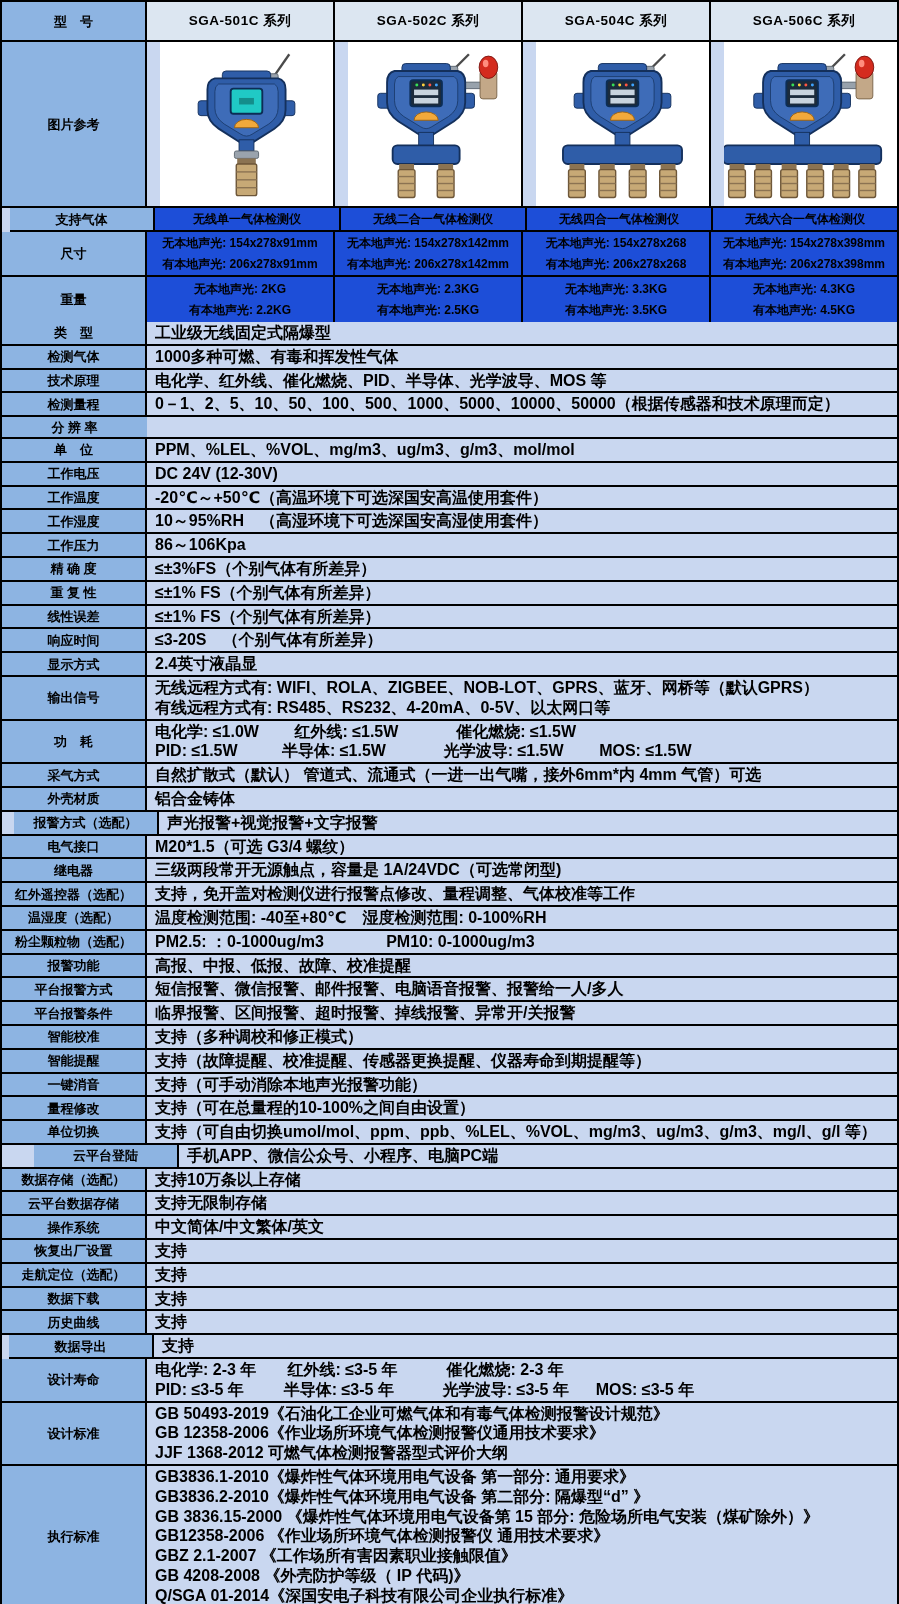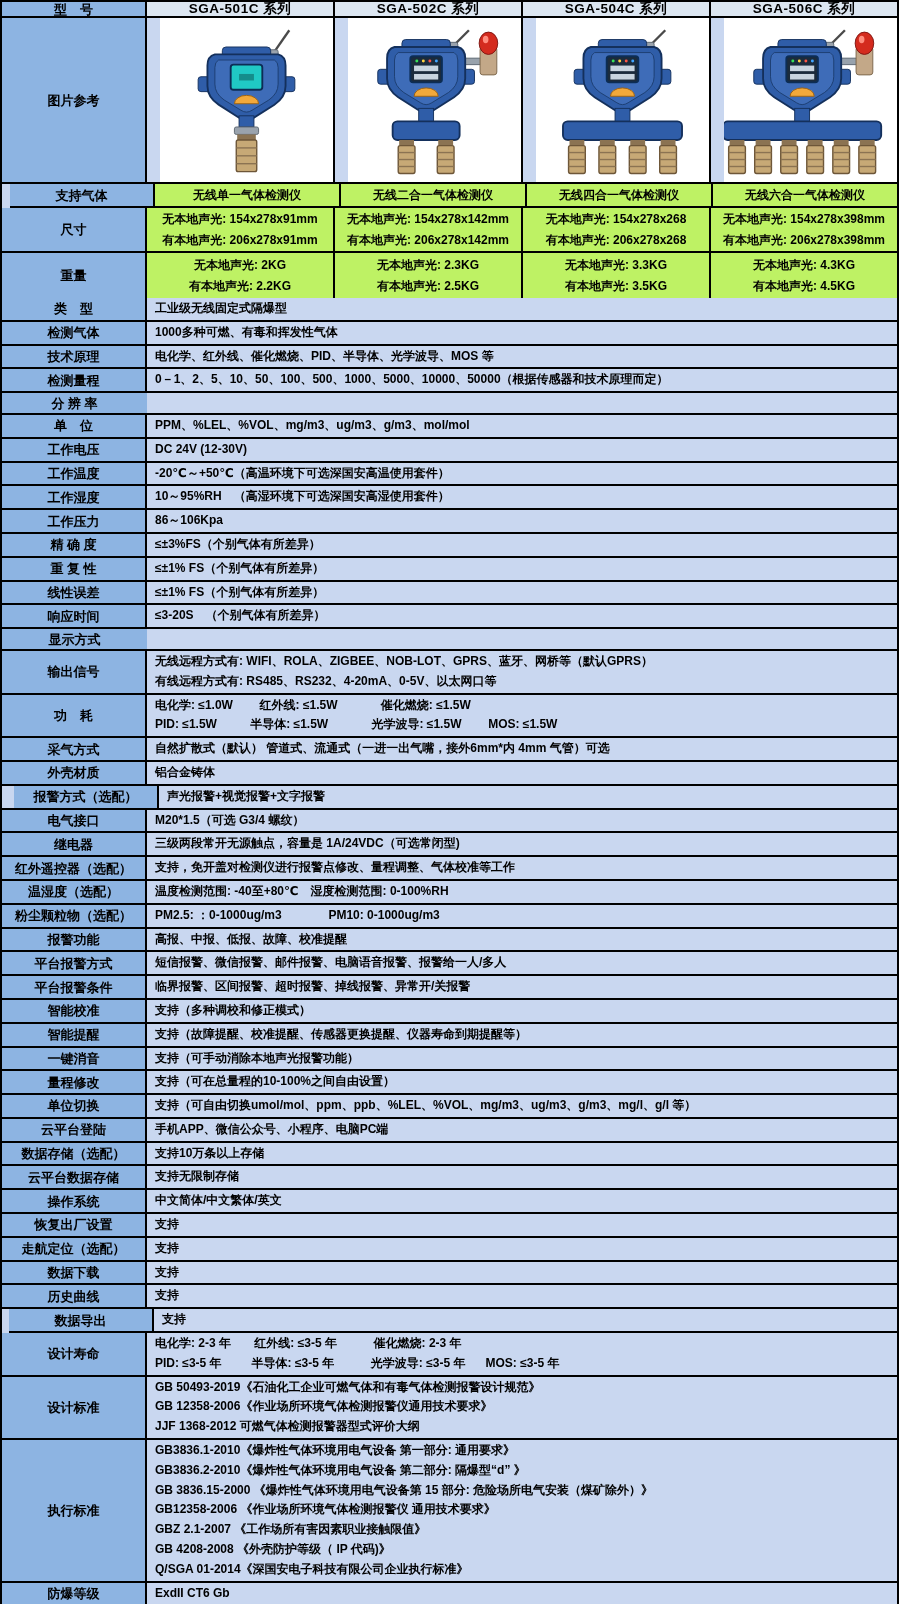--- a/index.html
+++ b/index.html
@@ -19,39 +19,39 @@
   .cell { border-right:2px solid #000; overflow:hidden; }
   .row .cell:last-child { border-right:none; }
   .label-cell {
     flex:0 0 145px; width:145px;
     background:#8db4e2;
     display:flex; align-items:center; justify-content:center;
     text-align:center; font-size:13px; padding:0 4px;
     white-space:pre-wrap; line-height:15px;
   }
   .pcol { flex:1 1 0; min-width:0; }
-  .header-row { height:16px; }
+  .header-row { height:40px; }
   .model-cell {
     background:#dce6f1;
     display:flex; align-items:center; justify-content:center;
     font-size:13.5px; letter-spacing:0.5px;
   }
   .image-row { height:166px;gap:13px; }
   .image-cell { background:#ffffff; display:flex; align-items:center; justify-content:center; }
   .pvalue-cell {
-    background:#bef264;
+    background:#1d4ed8;
     display:flex; flex-direction:column; align-items:center; justify-content:center;
     font-size:12px; text-align:center;
   }
   .pvalue-cell .line { line-height:21px; white-space:pre; }
   .spec-value {
     flex:1 1 0; min-width:0;
     background:#c9d7f0;
     display:flex; flex-direction:column; justify-content:center;
-    padding:1px 8px; font-size:12px;
+    padding:1px 8px; font-size:16px;
   }
   .spec-value .line { line-height:19.8px; white-space:pre-wrap; }
   #product-rows, #spec-rows { display:contents; }
 </style>
 </head>
 <body>
 
 <div class="spec-table">
   <div class="row header-row">
     <div class="cell label-cell">型　号</div>
@@ -328,20 +328,23 @@
         <div class="cell spec-value">
           <div class="line">≤±1% FS（个别气体有所差异）</div>
         </div>
       </div><div class="row spec-row" style="min-height: 21.8px;">
         <div class="cell label-cell">响应时间</div>
         <div class="cell spec-value">
           <div class="line">≤3-20S　（个别气体有所差异）</div>
         </div>
       </div><div class="row spec-row" style="min-height: 21.8px;">
         <div class="cell label-cell">显示方式</div>
+        <div class="cell spec-value">
+          <div class="line">2.4英寸液晶显</div>
+        </div>
       </div><div class="row spec-row" style="min-height: 41.6px;">
         <div class="cell label-cell">输出信号</div>
         <div class="cell spec-value">
           <div class="line">无线远程方式有: WIFI、ROLA、ZIGBEE、NOB-LOT、GPRS、蓝牙、网桥等（默认GPRS）</div>
           <div class="line">有线远程方式有: RS485、RS232、4-20mA、0-5V、以太网口等</div>
         </div>
       </div><div class="row spec-row" style="min-height: 41.6px;">
         <div class="cell label-cell">功　耗</div>
         <div class="cell spec-value">
           <div class="line">电化学: ≤1.0W        红外线: ≤1.5W             催化燃烧: ≤1.5W</div>
@@ -420,21 +423,21 @@
       </div><div class="row spec-row" style="min-height: 21.8px;">
         <div class="cell label-cell">量程修改</div>
         <div class="cell spec-value">
           <div class="line">支持（可在总量程的10-100%之间自由设置）</div>
         </div>
       </div><div class="row spec-row" style="min-height: 21.8px;">
         <div class="cell label-cell">单位切换</div>
         <div class="cell spec-value">
           <div class="line">支持（可自由切换umol/mol、ppm、ppb、%LEL、%VOL、mg/m3、ug/m3、g/m3、mg/l、g/l 等）</div>
         </div>
-      </div><div class="row spec-row" style="min-height: 21.8px;">
+      </div><div class="row spec-row" style="min-height: 21.8px; padding-left: 32px;">
         <div class="cell label-cell">云平台登陆</div>
         <div class="cell spec-value">
           <div class="line">手机APP、微信公众号、小程序、电脑PC端</div>
         </div>
       </div><div class="row spec-row" style="min-height: 21.8px;">
         <div class="cell label-cell">数据存储（选配）</div>
         <div class="cell spec-value">
           <div class="line">支持10万条以上存储</div>
         </div>
       </div><div class="row spec-row" style="min-height: 21.8px;">

